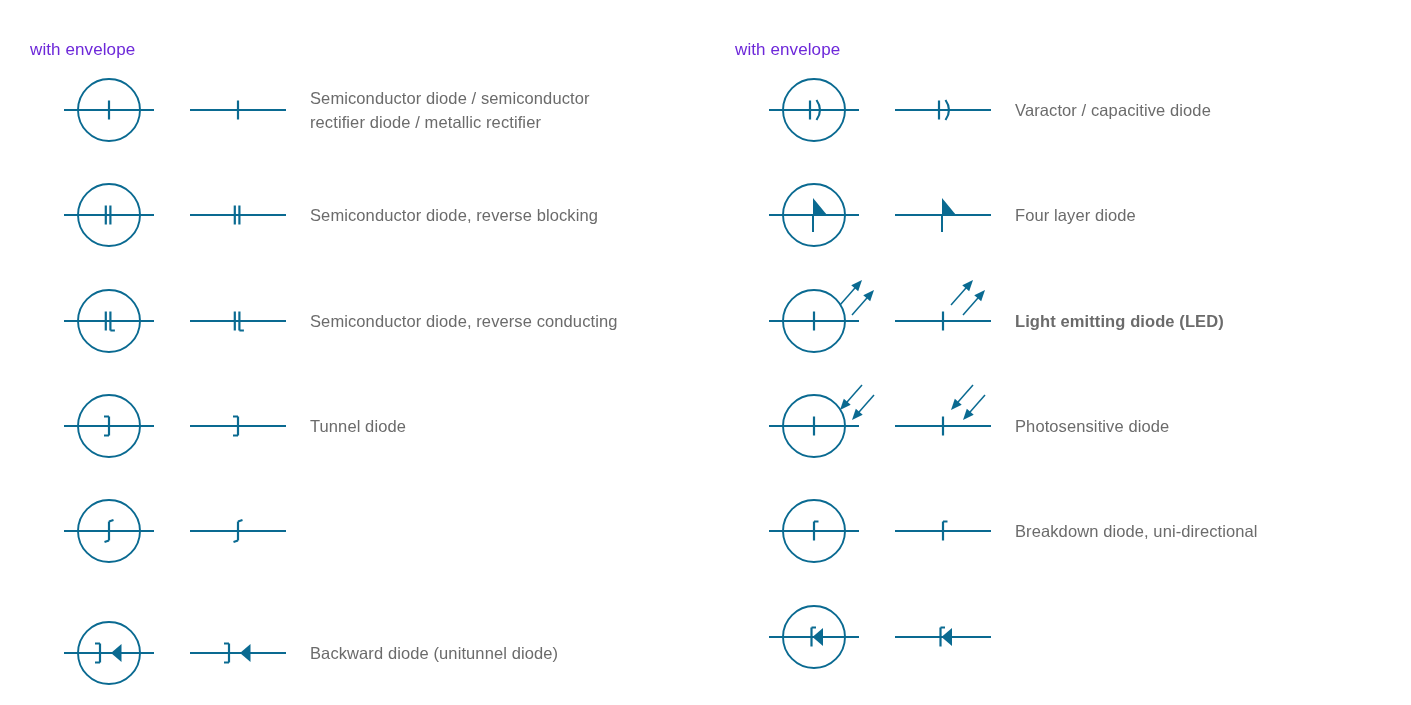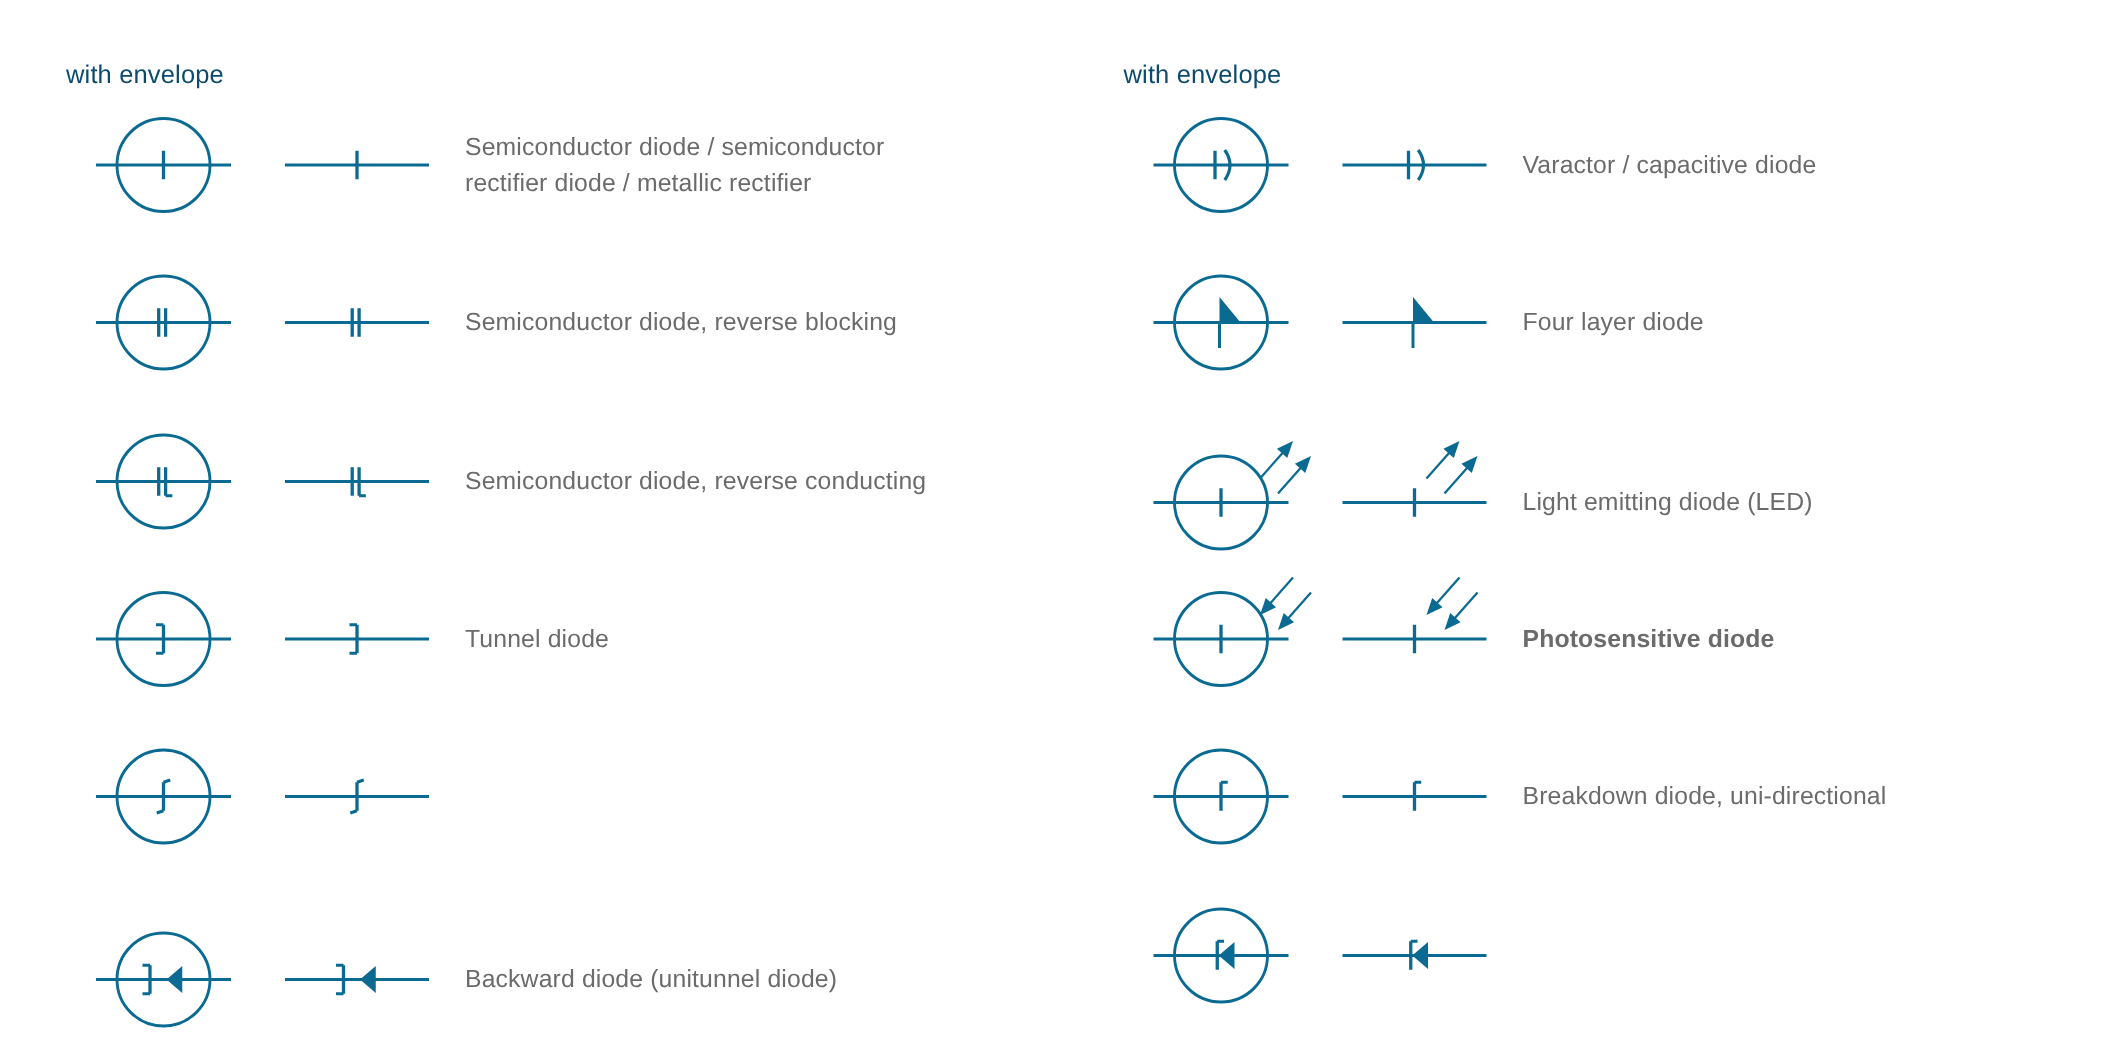--- a/index.html
+++ b/index.html
@@ -18,24 +18,24 @@
     position: absolute;
     top: 0;
     width: 700px;
     height: 705px;
   }
   #col-left  { left: 0px; }
   #col-right { left: 705px; }
 
   .envelope-caption {
     position: absolute;
-    left: 44px;
+    left: 30px;
     top: 40px;
     font-size: 17px;
-    color: #0c4a6e;
+    color: #6d28d9;
     letter-spacing: 0.1px;
     white-space: nowrap;
   }
 
   .row {
     position: absolute;
     left: 0;
     width: 700px;
     height: 106px;
   }
@@ -279,21 +279,21 @@
           <line x1="47" y1="53" x2="47" y2="70" stroke="#0a6a91" stroke-width="2" stroke-linecap="butt"></line>
 
   </svg>
       </div>
       <div class="row-label">
         <div>
           <span>Four layer diode</span>
         </div>
       </div>
     </div>
-    <div class="row" style="top: 282px;">
+    <div class="row" style="top: 268px; font-weight: bold;">
       <div class="sym-envelope">
         <svg width="130" height="106" viewBox="0 0 130 106">
     <circle cx="64" cy="53" r="31" fill="none" stroke="#0a6a91" stroke-width="1.9"></circle>
     <line x1="19" y1="53" x2="109" y2="53" stroke="#0a6a91" stroke-width="1.9" stroke-linecap="butt"></line>
     <polygon points="NaN,44 NaN,62 64,53" fill="#0a6a91"></polygon>
           <line x1="64" y1="43.5" x2="64" y2="62.5" stroke="#0a6a91" stroke-width="2.2" stroke-linecap="butt"></line>
     <line x1="90" y1="37" x2="106.05434894597177" y2="18.7564216523048" stroke="#0a6a91" stroke-width="1.5" stroke-linecap="butt"></line>
           <polygon points="112,12 108.18637533403239,23.296737002653625 101.27981097834305,17.218960369646997" fill="#0a6a91"></polygon>
           <line x1="102" y1="47" x2="118.05434894597177" y2="28.7564216523048" stroke="#0a6a91" stroke-width="1.5" stroke-linecap="butt"></line>
           <polygon points="124,22 120.18637533403239,33.29673700265362 113.27981097834305,27.218960369646997" fill="#0a6a91"></polygon>
@@ -309,21 +309,21 @@
           <line x1="68" y1="47" x2="84.05434894597177" y2="28.7564216523048" stroke="#0a6a91" stroke-width="1.5" stroke-linecap="butt"></line>
           <polygon points="90,22 86.18637533403239,33.29673700265362 79.27981097834305,27.218960369646997" fill="#0a6a91"></polygon>
   </svg>
       </div>
       <div class="row-label">
         <div>
           <span>Light emitting diode (LED)</span>
         </div>
       </div>
     </div>
-    <div class="row" style="top: 373px; font-weight: bold;">
+    <div class="row" style="top: 373px;">
       <div class="sym-envelope">
         <svg width="130" height="106" viewBox="0 0 130 106">
     <circle cx="64" cy="53" r="31" fill="none" stroke="#0a6a91" stroke-width="1.9"></circle>
     <line x1="19" y1="53" x2="109" y2="53" stroke="#0a6a91" stroke-width="1.9" stroke-linecap="butt"></line>
     <polygon points="NaN,44 NaN,62 64,53" fill="#0a6a91"></polygon>
           <line x1="64" y1="43.5" x2="64" y2="62.5" stroke="#0a6a91" stroke-width="2.2" stroke-linecap="butt"></line>
     <line x1="112" y1="12" x2="95.94565105402823" y2="30.2435783476952" stroke="#0a6a91" stroke-width="1.5" stroke-linecap="butt"></line>
           <polygon points="90,37 93.81362466596761,25.703262997346375 100.72018902165695,31.781039630353003" fill="#0a6a91"></polygon>
           <line x1="124" y1="22" x2="107.94565105402823" y2="40.2435783476952" stroke="#0a6a91" stroke-width="1.5" stroke-linecap="butt"></line>
           <polygon points="102,47 105.81362466596761,35.70326299734638 112.72018902165695,41.781039630353" fill="#0a6a91"></polygon>

